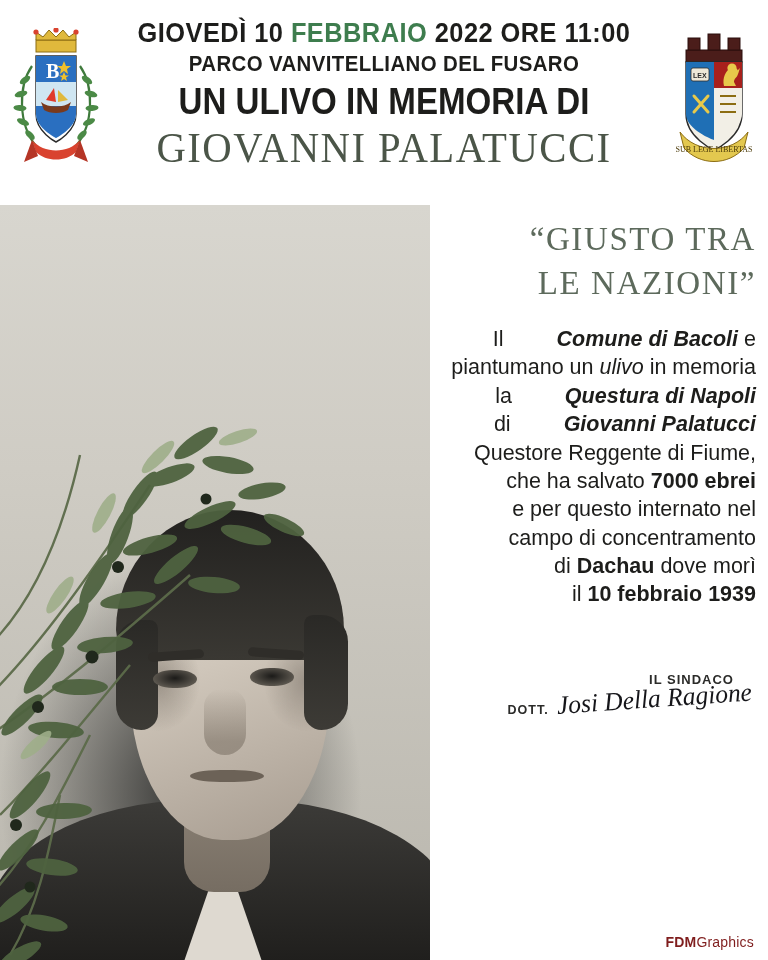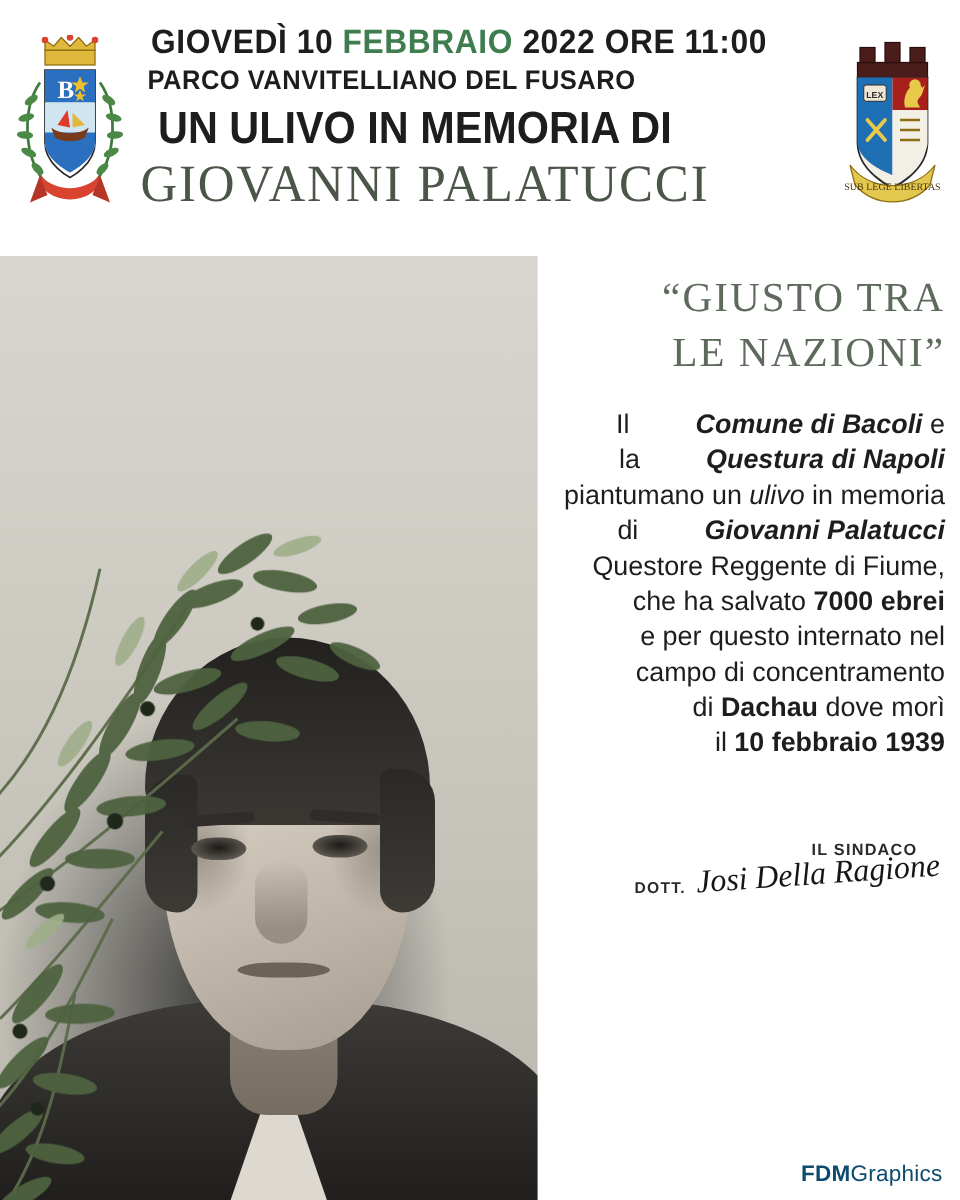--- a/index.html
+++ b/index.html
@@ -36,20 +36,21 @@
     height: 150px;
   }
   .crest.left { left: 10px; top: 28px; }
   .crest.right { right: 8px; top: 28px; }
 
   .header-text {
     position: absolute;
     left: 104px;
     top: 18px;
     width: 560px;
+    text-align: center;
   }
   .line-date {
     font-family: "Liberation Sans", sans-serif;
     font-weight: bold;
     font-size: 27px;
     letter-spacing: 0.5px;
     color: #1d1d1b;
     white-space: nowrap;
     transform: scaleX(0.94);
   }
@@ -291,22 +292,22 @@
     color: #16161a;
     transform: rotate(-4deg) scaleX(0.98);
     transform-origin: left center;
     white-space: nowrap;
   }
 
   .credit {
     position: absolute;
     right: 14px;
     bottom: 10px;
-    font-size: 18px;
-    color: #0c4a6e;
+    font-size: 14px;
+    color: #7f1d1d;
     letter-spacing: 0.2px;
   }
   .credit .bold { font-weight: bold; }
 </style>
 </head>
 <body>
 
 <div class="poster">
 
   <div class="header">
@@ -491,22 +492,22 @@
       </svg>
     </div>
   </div>
 
   <div class="right-col">
     <div class="quote">“GIUSTO TRA
 LE NAZIONI”</div>
 
     <div class="body-text">
       <span class="body-line">Il <span class="bi">Comune di Bacoli</span> e</span>
+      <span class="body-line">piantumano un <span class="i">ulivo</span> in memoria</span>
       <span class="body-line">la <span class="bi">Questura di Napoli</span></span>
-      <span class="body-line">piantumano un <span class="i">ulivo</span> in memoria</span>
       <span class="body-line">di <span class="bi">Giovanni Palatucci</span></span>
       <span class="body-line">Questore Reggente di Fiume,</span>
       <span class="body-line">che ha salvato <span class="b">7000 ebrei</span></span>
       <span class="body-line">e per questo internato nel</span>
       <span class="body-line">campo di concentramento</span>
       <span class="body-line">di <span class="b">Dachau</span> dove morì</span>
       <span class="body-line">il <span class="b">10 febbraio 1939</span></span>
     </div>
   </div>
 

